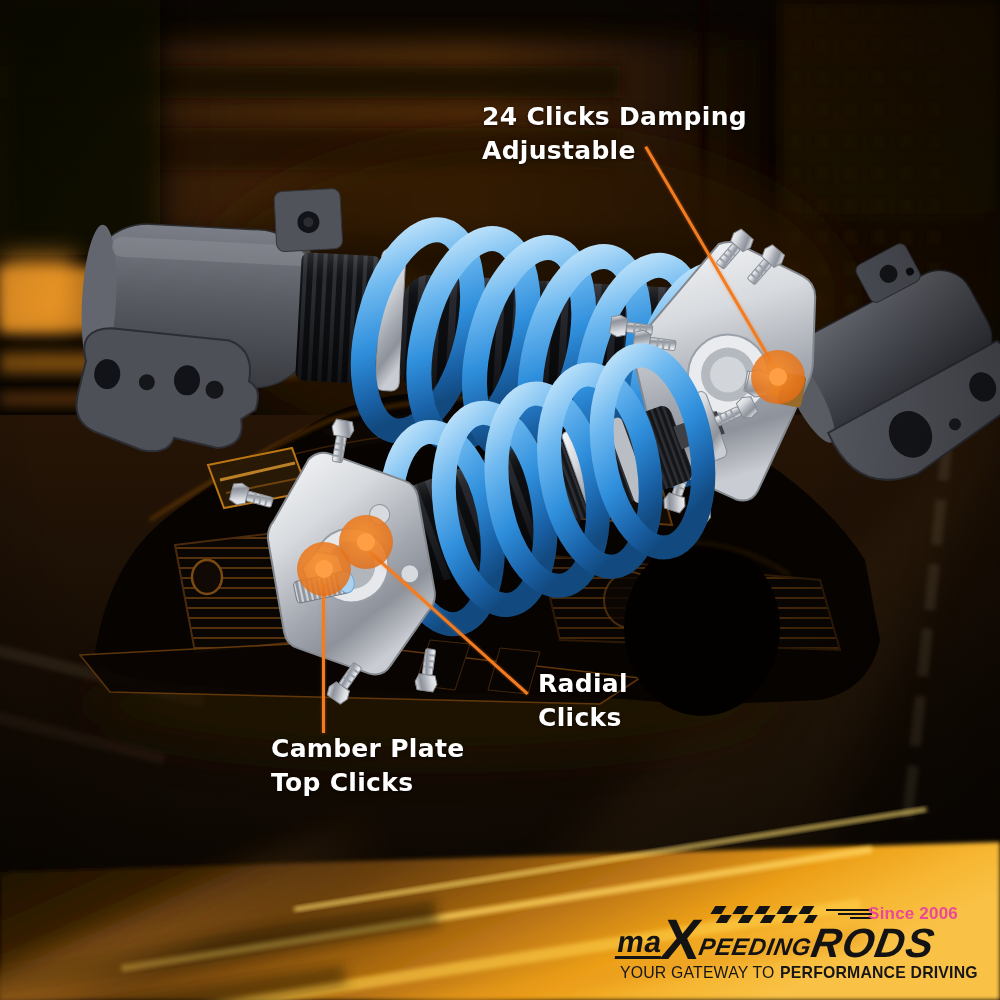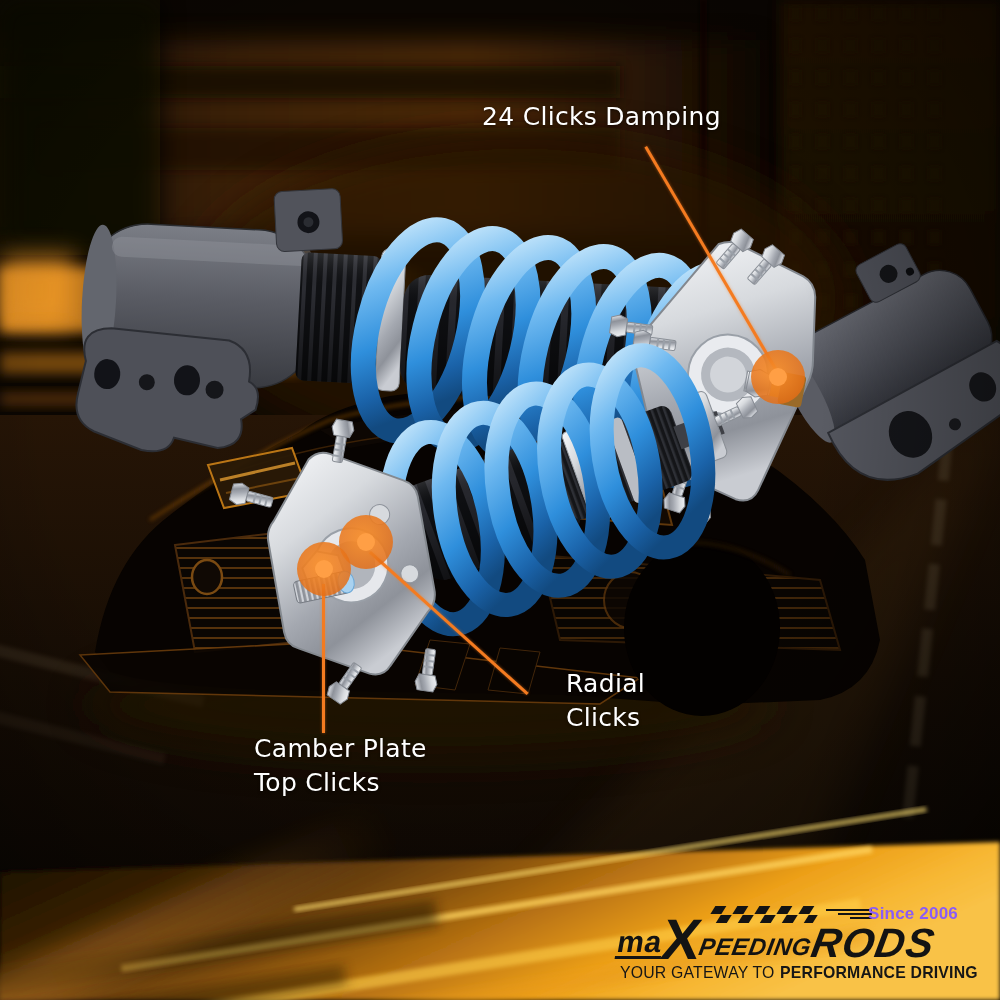--- a/index.html
+++ b/index.html
@@ -1,40 +1,40 @@
 <!DOCTYPE html>
 <html style="--accent: #F47B20; --spring-blue: #54A9EC; --gold: #F2A71B;"><head>
 <meta charset="utf-8">
 <style>
   html,body{margin:0;padding:0;background:#000;}
   .stage{position:relative;width:1000px;height:1000px;overflow:hidden;background:#0b0602;
          font-family:"DejaVu Sans","Liberation Sans",sans-serif;}
   .stage svg.scene{position:absolute;left:0;top:0;}
 
   
-  .callout-label{position:absolute;color:#fff;font-weight:400;font-size:25px;line-height:34px;
+  .callout-label{position:absolute;color:#fff;font-weight:700;font-size:25px;line-height:34px;
                  letter-spacing:.3px;text-shadow:0 1px 3px rgba(0,0,0,.55);white-space:nowrap;}
   .callout-line{position:absolute;background:var(--accent,#F47B20);
                 box-shadow:0 0 3px rgba(244,123,32,.55);}
   .line-damping{left:647px;top:146px;width:258px;height:3px;transform:rotate(59.7deg);transform-origin:0 0;}
   .line-radial{left:371px;top:551px;width:212px;height:3px;transform:rotate(42deg);transform-origin:0 0;}
   .line-camber{left:322px;top:584px;width:3px;height:149px;}
   .dot-halo{position:absolute;width:54px;height:54px;border-radius:50%;
             background:radial-gradient(circle at 45% 42%, rgba(247,143,44,.95), rgba(228,110,22,.84) 72%, rgba(222,104,18,.8));}
   .dot-core{position:absolute;width:18px;height:18px;border-radius:50%;background:#ff9f45;}
   .halo-damping{left:751px;top:350px;}  .core-damping{left:769px;top:368px;}
   .halo-radial{left:339px;top:515px;}   .core-radial{left:357px;top:533px;}
   .halo-camber{left:297px;top:542px;}   .core-camber{left:315px;top:560px;}
   #label-damping{left:482px;top:100px;}
-  #label-radial{left:566px;top:667px;}
-  #label-camber{left:254px;top:732px;}
+  #label-radial{left:538px;top:667px;}
+  #label-camber{left:271px;top:732px;}
 
   
   .logo{position:absolute;left:618px;top:902px;width:342px;height:86px;color:#131313;}
-  .since{position:absolute;right:2px;top:2px;font:700 17px "Liberation Sans",sans-serif;letter-spacing:.2px;color:#8b5cf6;}
+  .since{position:absolute;right:2px;top:2px;font:700 17px "Liberation Sans",sans-serif;letter-spacing:.2px;color:#ec4899;}
   .speed-lines{position:absolute;right:88px;top:7px;display:flex;flex-direction:column;align-items:flex-end;gap:2px;}
   .speed-lines i{display:block;height:2px;background:#131313;}
   .speed-lines i:nth-child(1){width:46px;}
   .speed-lines i:nth-child(2){width:34px;}
   .speed-lines i:nth-child(3){width:22px;}
   .flag-icon{position:absolute;left:76px;top:3px;}
   .brand-row{position:absolute;left:0;top:18px;display:flex;align-items:flex-end;
              transform:skewX(-10deg);color:#131313;font-family:"Liberation Sans",sans-serif;}
   .brand-ma{font-size:30px;font-weight:800;letter-spacing:.5px;line-height:.78;
             border-bottom:3px solid #131313;padding:0 2px 3px 0;margin-bottom:0;}
@@ -344,20 +344,21 @@
 
 <div class="dot-halo halo-damping"></div>
 <div class="dot-core core-damping"></div>
 <div class="dot-halo halo-radial"></div>
 <div class="dot-core core-radial"></div>
 <div class="dot-halo halo-camber"></div>
 <div class="dot-core core-camber"></div>
 
 <div class="callout-label" id="label-damping">
   <span style="display:block">24 Clicks Damping</span>
+  <span style="display:block">Adjustable</span>
 </div>
 <div class="callout-label" id="label-radial">
   <span style="display:block">Radial</span>
   <span style="display:block">Clicks</span>
 </div>
 <div class="callout-label" id="label-camber">
   <span style="display:block">Camber Plate</span>
   <span style="display:block">Top Clicks</span>
 </div>
 

